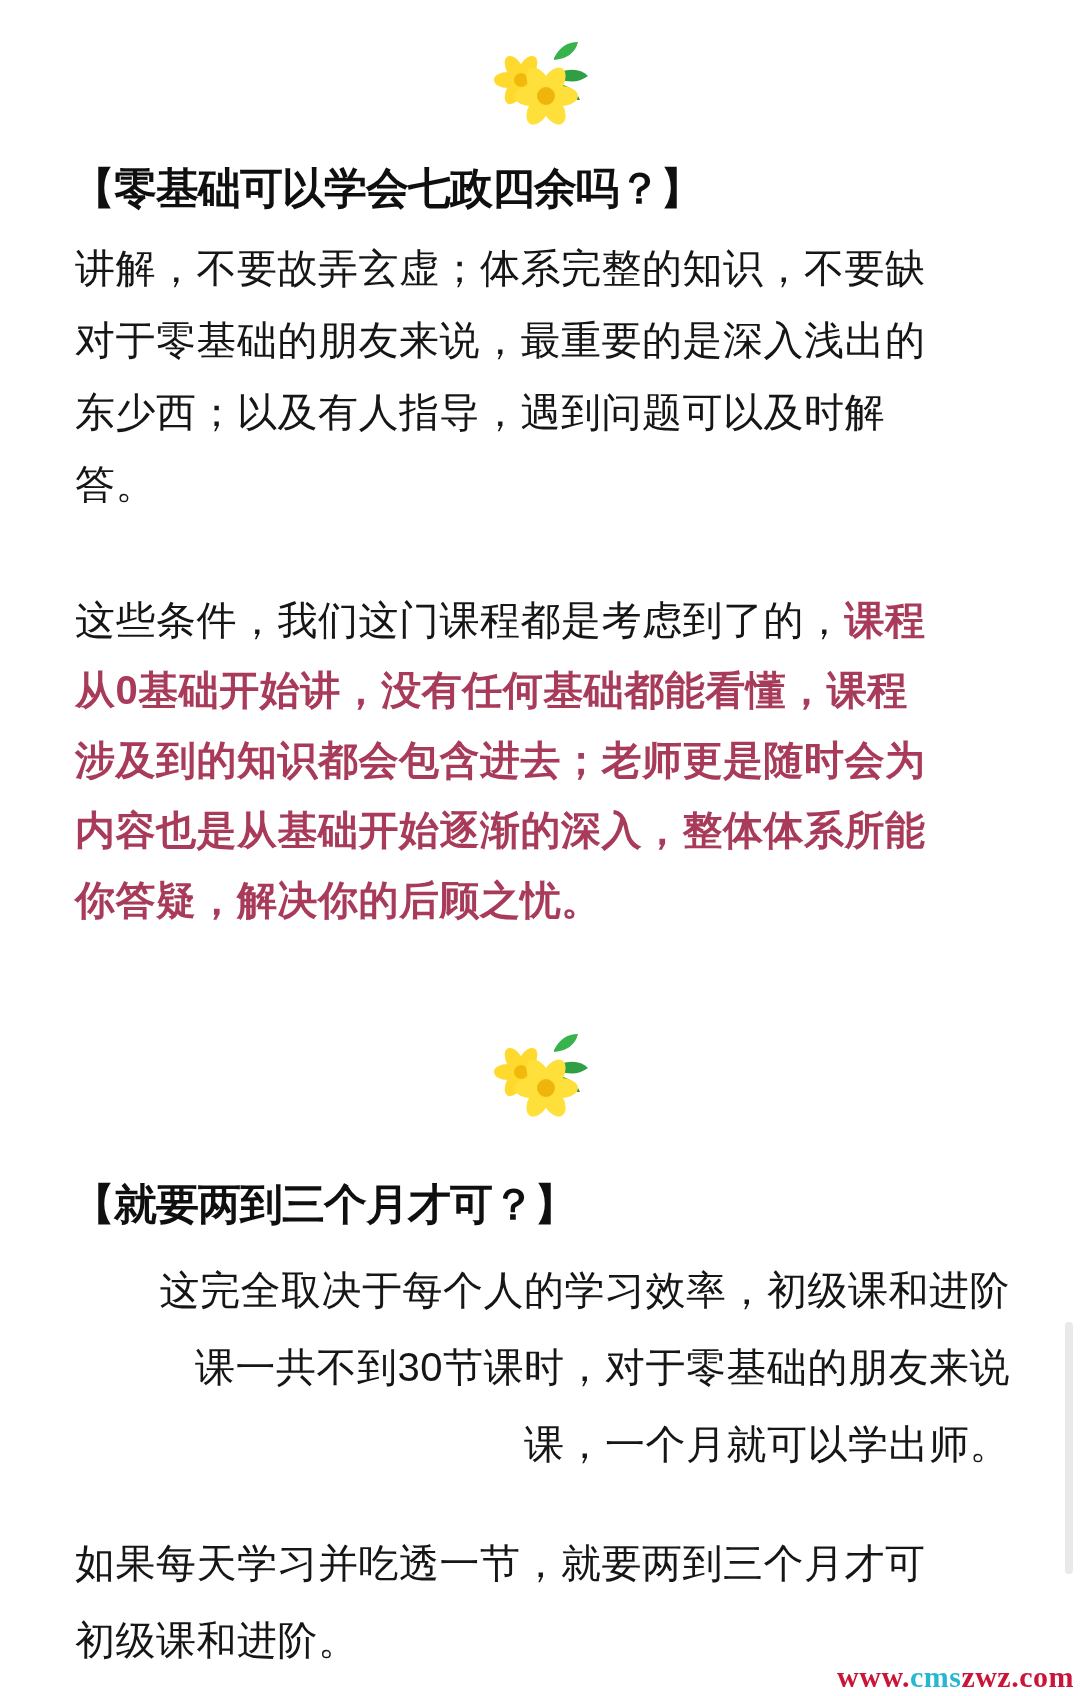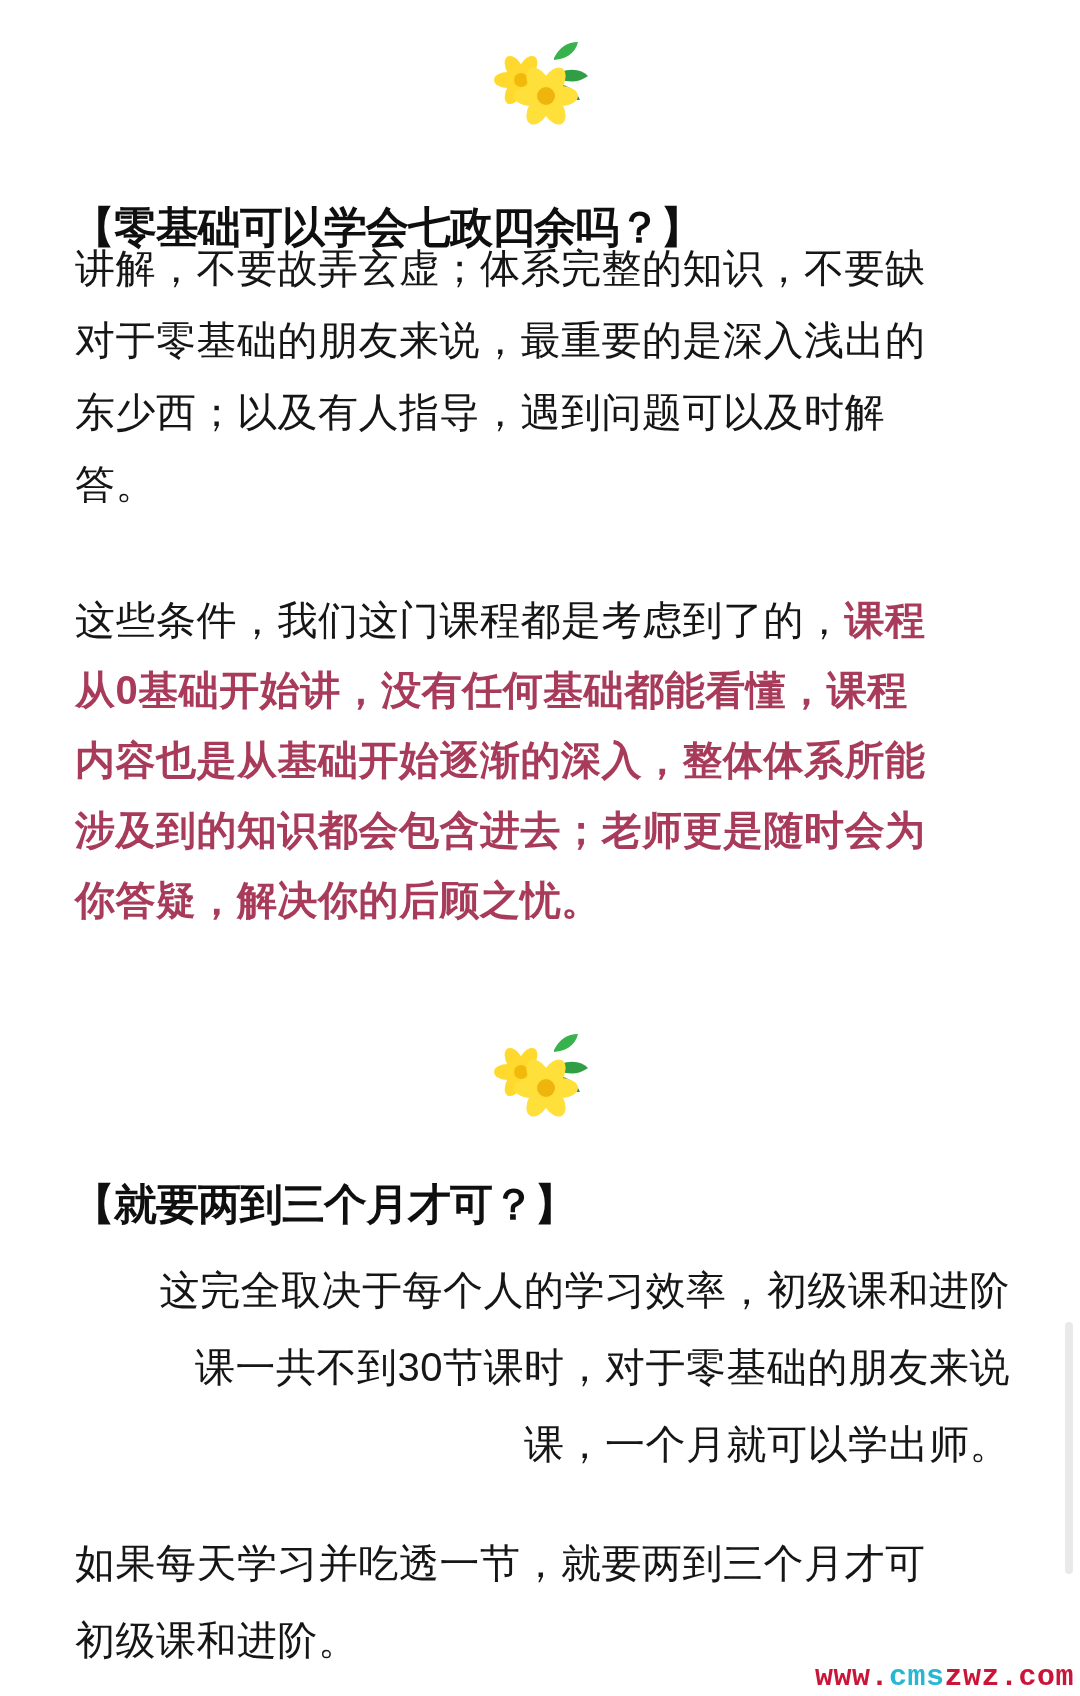--- a/index.html
+++ b/index.html
@@ -26,21 +26,21 @@
   .heading {
     position: absolute;
     left: 72px;
     right: 70px;
     font-size: 43px;
     font-weight: 700;
     letter-spacing: -1px;
     color: #0f0f0f;
     white-space: nowrap;
   }
-  .h1-pos { top: 160px; margin-top: 39px; }
+  .h1-pos { top: 160px; }
   .h2-pos { top: 1176px; }
   .para {
     position: absolute;
     left: 75px;
     right: 70px;
     font-size: 40px;
     letter-spacing: 0.5px;
     color: var(--text, #161616);
   }
   .p1-pos { top: 232px; line-height: 72px; }
@@ -58,21 +58,21 @@
     top: 1322px;
     width: 8px;
     height: 252px;
     border-radius: 5px;
     background: var(--scrollbar, #e9e9e9);
   }
   .watermark {
     position: absolute;
     right: 6px;
     bottom: 2px;
-    font-family: Liberation Mono, monospace;
+    font-family: Liberation Serif, serif;
     font-weight: 700;
     font-size: 30px;
     letter-spacing: 0.5px;
     white-space: nowrap;
   }
   .wm-red  { color: var(--watermark-red, #cb1538); }
   .wm-cyan { color: var(--watermark-cyan, #28b7d3); }
 </style>
 </head>
 <body>
@@ -116,22 +116,22 @@
   <div class="para p1-pos">
     <div class="line">讲解，不要故弄玄虚；体系完整的知识，不要缺</div>
     <div class="line">对于零基础的朋友来说，最重要的是深入浅出的</div>
     <div class="line">东少西；以及有人指导，遇到问题可以及时解</div>
     <div class="line">答。</div>
   </div>
 
   <div class="para p2-pos">
     <div class="line"><span>这些条件，我们这门课程都是考虑到了的，</span><span class="red">课程</span></div>
     <div class="line red">从0基础开始讲，没有任何基础都能看懂，课程</div>
+    <div class="line red">涉及到的知识都会包含进去；老师更是随时会为</div>
     <div class="line red">内容也是从基础开始逐渐的深入，整体体系所能</div>
-    <div class="line red">涉及到的知识都会包含进去；老师更是随时会为</div>
     <div class="line red">你答疑，解决你的后顾之忧。</div>
   </div>
 
   <div class="flower flower-2">
     <svg width="104" height="90" viewBox="0 0 104 90">
       <g fill="#2f9e44">
         <path d="M66 20 Q74 4 90 4 Q86 20 66 22 Z" fill="#37b24d"></path>
         <path d="M72 34 Q90 28 100 38 Q86 48 70 40 Z" fill="#2f9e44"></path>
         <path d="M70 46 Q86 48 92 62 Q74 62 66 50 Z" fill="#2b8a3e"></path>
       </g>

